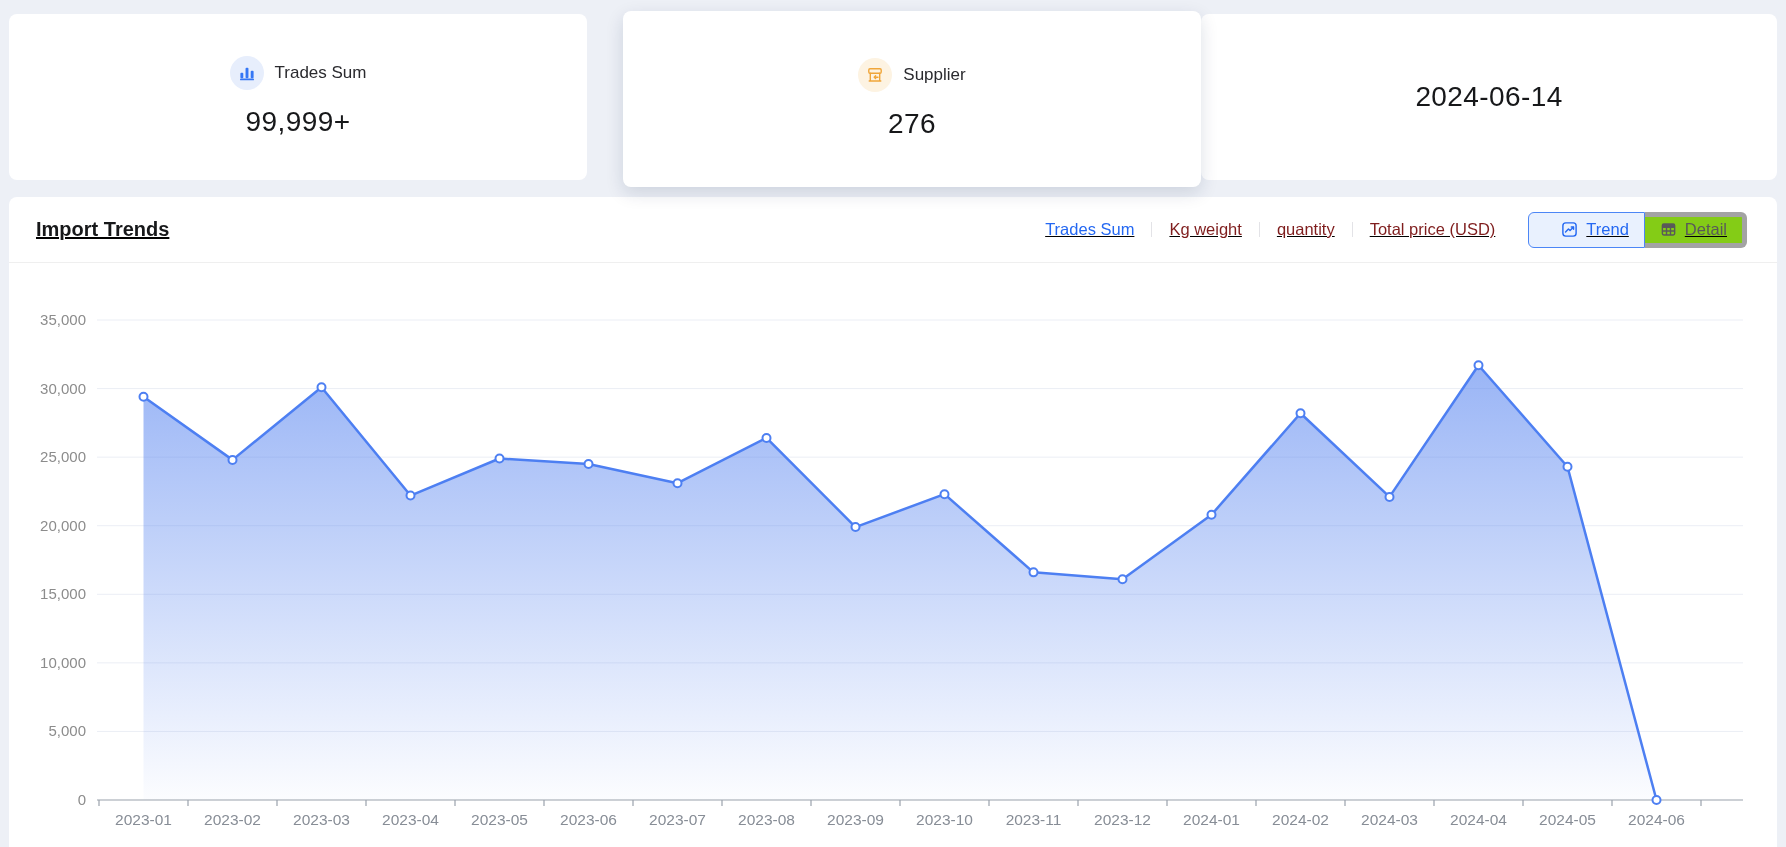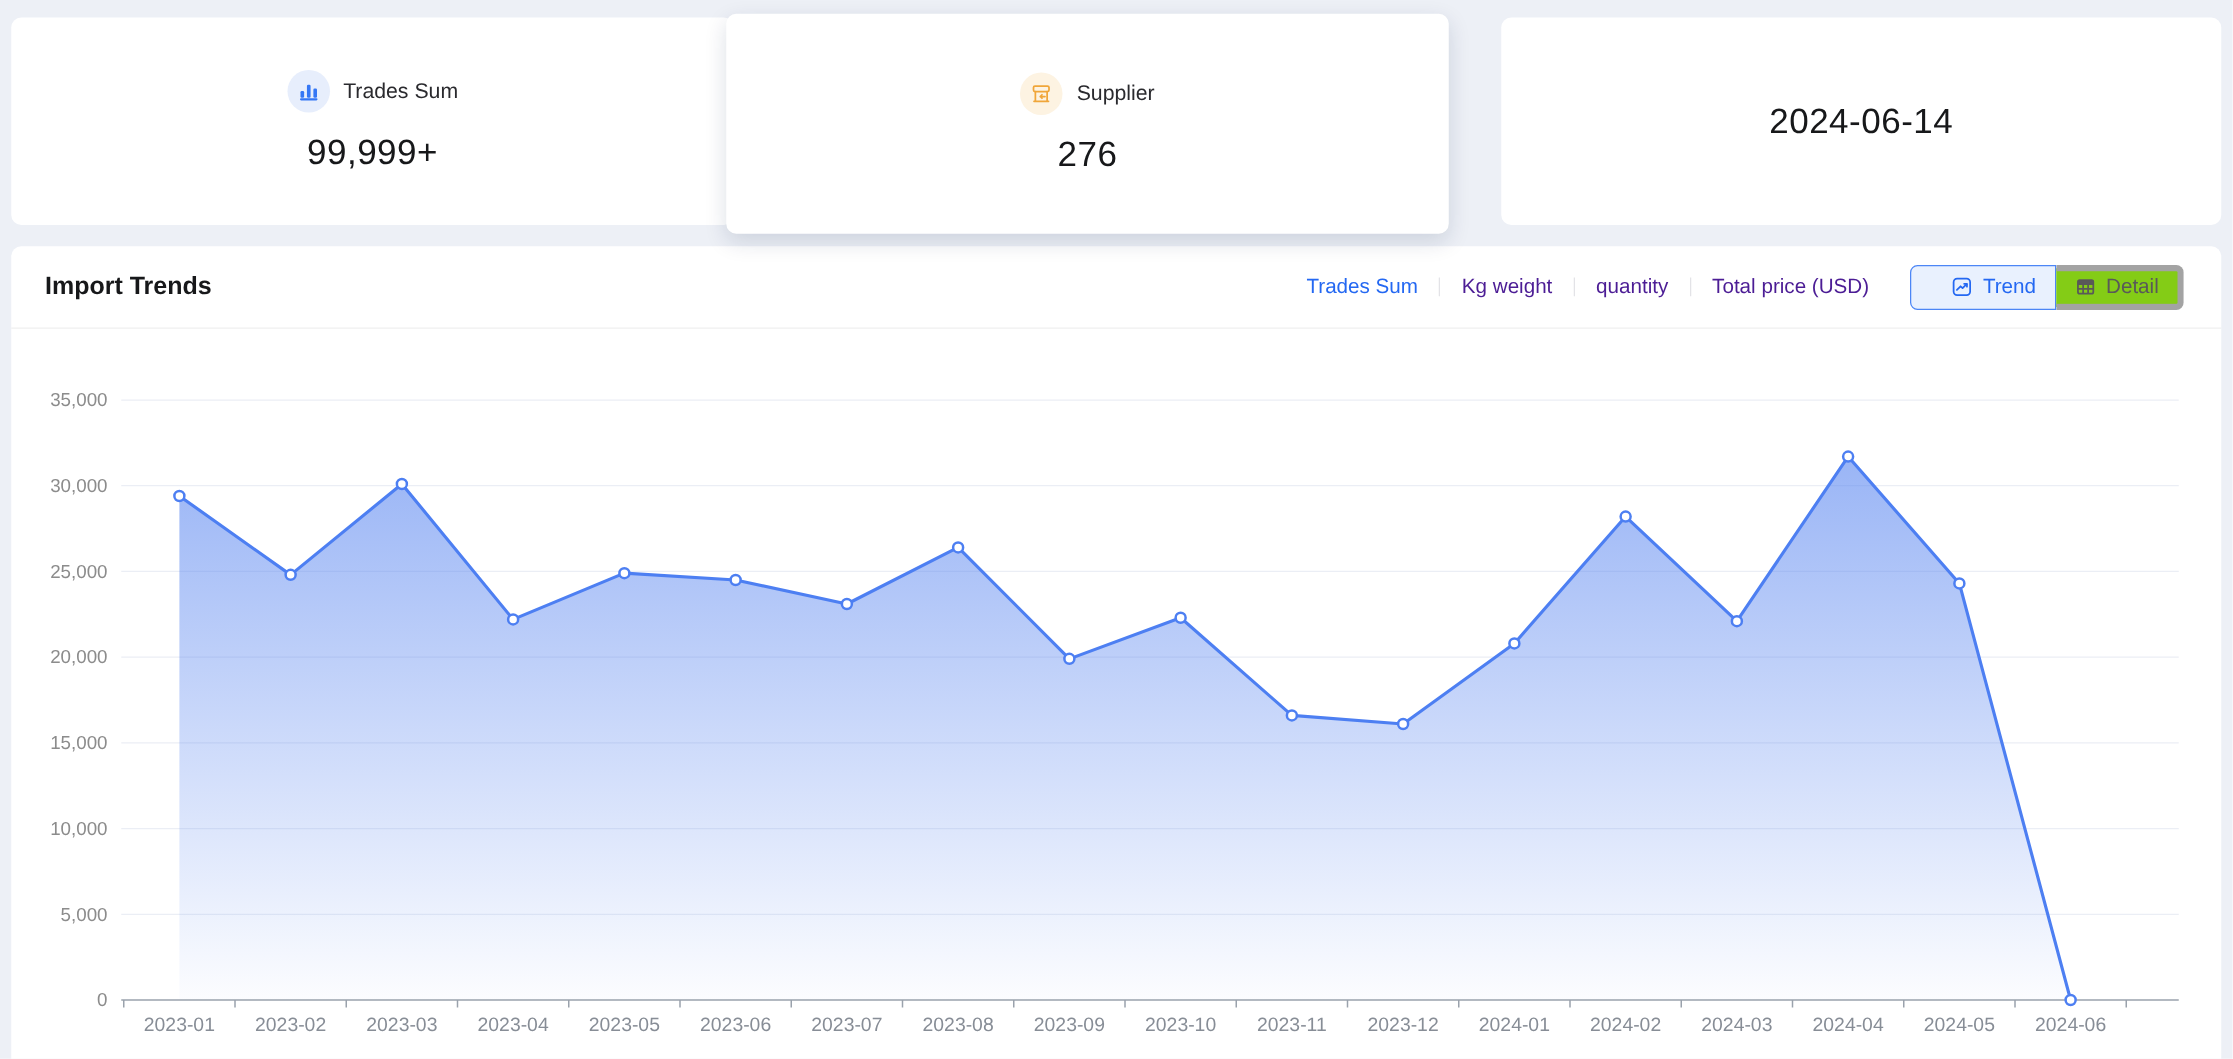--- a/index.html
+++ b/index.html
@@ -10,41 +10,41 @@
     -webkit-font-smoothing:antialiased;
   }
   
   .stat-card{
     position:absolute;background:#ffffff;border-radius:8px;
     display:flex;flex-direction:column;align-items:center;justify-content:center;
     gap:16px;cursor:pointer;
   }
   .stat-card.selected{box-shadow:0 6px 18px rgba(15,34,77,0.14);z-index:2;}
   #card-0{left:9px;top:14px;width:578px;height:166px;}
-  #card-1{left:581px;top:11px;width:578px;height:176px;}
+  #card-1{left:623px;top:11px;width:578px;height:176px;}
   #card-2{left:1201px;top:14px;width:576px;height:166px;}
   .stat-head{display:flex;align-items:center;gap:11px;}
   .icon-circle{width:34px;height:34px;border-radius:50%;display:flex;align-items:center;justify-content:center;flex:0 0 auto;}
   .icon-circle.blue{background:#e7eefc;}
   .icon-circle.orange{background:#fdf3e2;}
   .icon-circle.lightblue{background:#e6f2fd;}
   .stat-label{font-size:17px;color:#2a2a2e;}
   .stat-value{font-size:28px;font-weight:400;color:#17181a;letter-spacing:.4px;}
   
   .panel{
     position:absolute;left:9px;top:197px;width:1768px;height:660px;
     background:#ffffff;border-radius:8px;
   }
   .panel-header{
     height:66px;display:flex;align-items:center;
-    padding:0 30px 0 27px;border-bottom:1px solid #efefef;box-sizing:border-box;
+    padding:0 30px 0 27px;border-bottom:1px solid #efefef;box-sizing:border-box;text-decoration:underline;
   }
   .panel-title{font-size:20px;font-weight:700;color:#17181a;}
   .metric-tabs{margin-left:auto;display:flex;align-items:center;}
-  .metric-tab{font-size:16.5px;color:#4c1d95;padding:0 17px;cursor:pointer;white-space:nowrap;}
+  .metric-tab{font-size:16.5px;color:#7f1d1d;padding:0 17px;cursor:pointer;white-space:nowrap;}
   .metric-tab.active{color:#2468f2;}
   .tab-divider{width:1px;height:15px;background:#e3e3e7;}
   .view-toggle{display:flex;margin-left:16px;}
   .toggle-btn{
     height:36px;display:inline-flex;align-items:center;gap:8px;padding:0 15px;
     font-size:16.5px;background:#84cc16;border:5px solid #a3a3a3;color:#595959;
     cursor:pointer;box-sizing:border-box;white-space:nowrap;
   }
   .toggle-btn.first{border-radius:6px 0 0 6px;padding-left:32px;}
   .toggle-btn.last{border-radius:0 6px 6px 0;border-left:none;}

